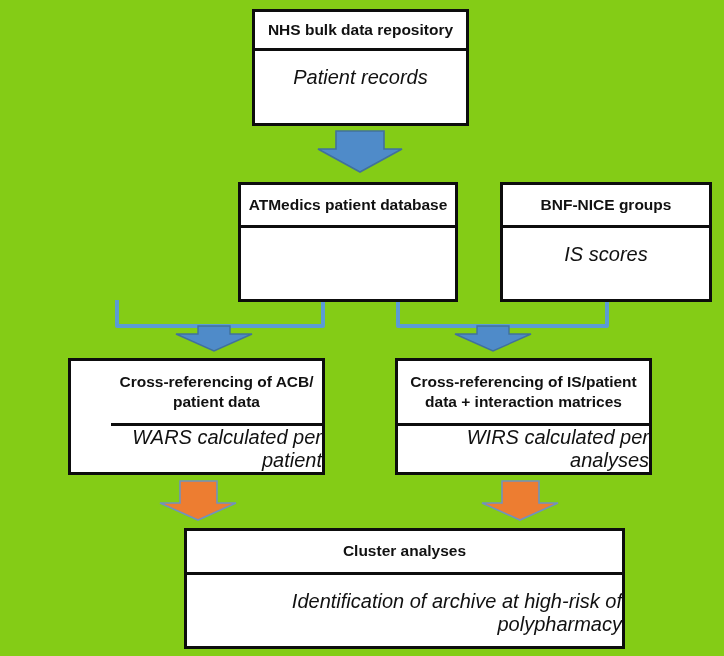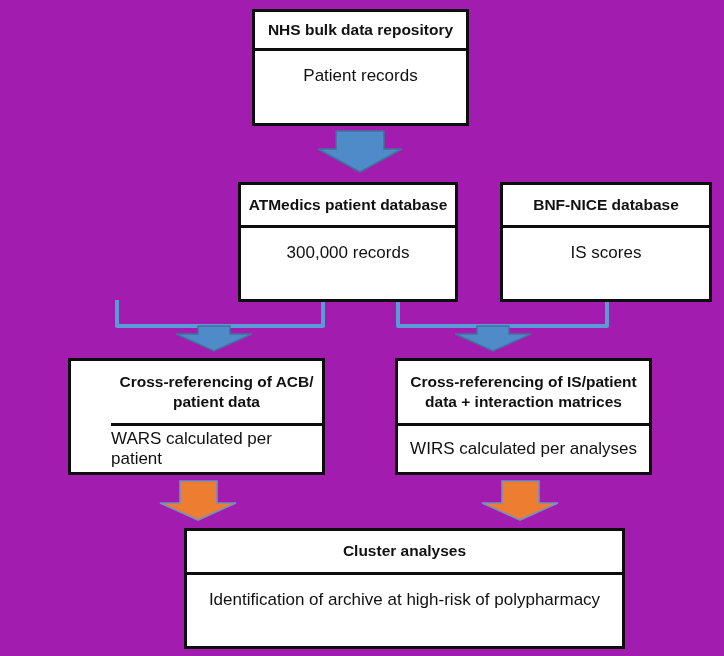--- a/index.html
+++ b/index.html
@@ -5,21 +5,21 @@
   html, body {
     margin: 0;
     padding: 0;
     background: #ffffff;
     font-family: "Liberation Sans", sans-serif;
   }
   .canvas {
     position: relative;
     width: 724px;
     height: 656px;
-    background: #a21caf;
+    background: #84cc16;
     overflow: hidden;
   }
   .overlay {
     position: absolute;
     left: 0;
     top: 0;
     pointer-events: none;
   }
   .node {
     position: absolute;
@@ -40,22 +40,23 @@
     font-weight: 700;
     font-size: 15.5px;
     line-height: 1.3;
     text-align: center;
     white-space: pre-line;
   }
   .node-body {
     flex: 1;
     display: flex;
     justify-content: center;
-    font-size: 17px;
-    text-align: left;
+    font-size: 20px;
+    text-align: right;
+    font-style: italic;
   }
   .body-top {
     align-items: flex-start;
     padding-top: 15px;
   }
   .body-mid {
     align-items: center;
   }
 </style>
 </head>
@@ -78,25 +79,24 @@
   </svg>
 
   <div class="node" style="left:252px; top:9px; width:217px; height:117px; --hh:39px;">
     <div class="node-header">NHS bulk data repository</div>
     <div class="node-body body-top">Patient records</div>
   </div>
 
 
   <div class="node" style="left:238px; top:182px; width:220px; height:120px; --hh:43px;">
     <div class="node-header">ATMedics patient database</div>
-    <div class="node-body body-top">300,000 records</div>
   </div>
 
   <div class="node" style="left:500px; top:182px; width:212px; height:120px; --hh:43px;">
-    <div class="node-header">BNF-NICE database</div>
+    <div class="node-header">BNF-NICE groups</div>
     <div class="node-body body-top">IS scores</div>
   </div>
 
   <div class="node" style="left:68px; top:358px; width:257px; height:117px;padding-left:40px; --hh:65px;">
     <div class="node-header">Cross-referencing of ACB/
 patient data</div>
     <div class="node-body body-mid">WARS calculated per patient</div>
   </div>
 
   <div class="node" style="left:395px; top:358px; width:257px; height:117px; --hh:65px;">

